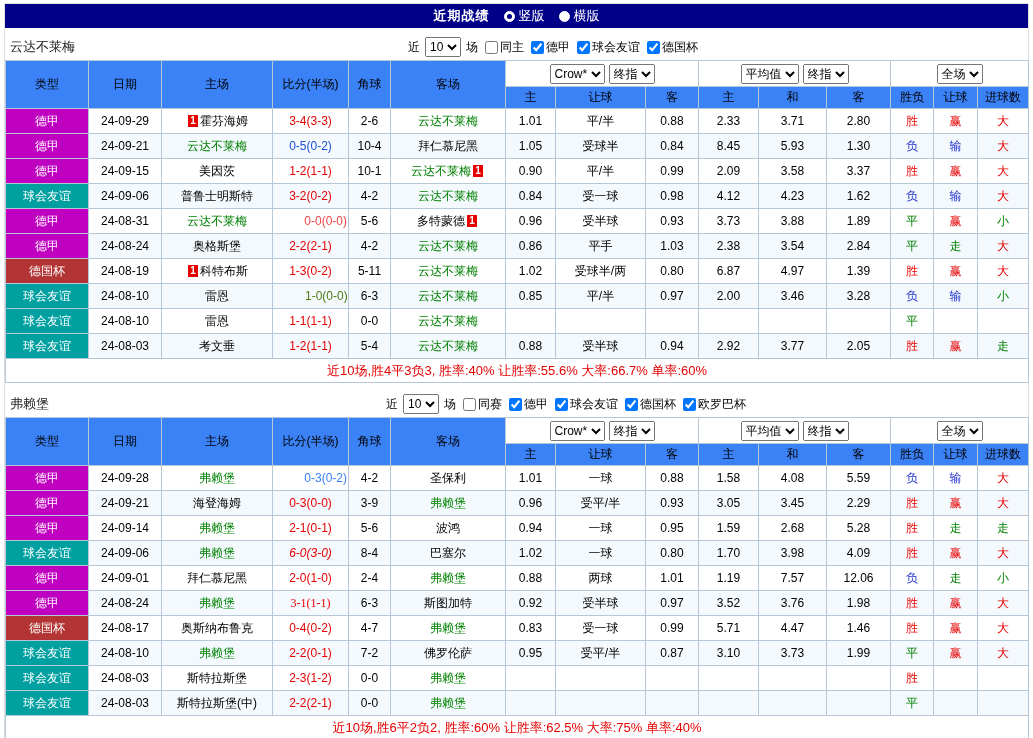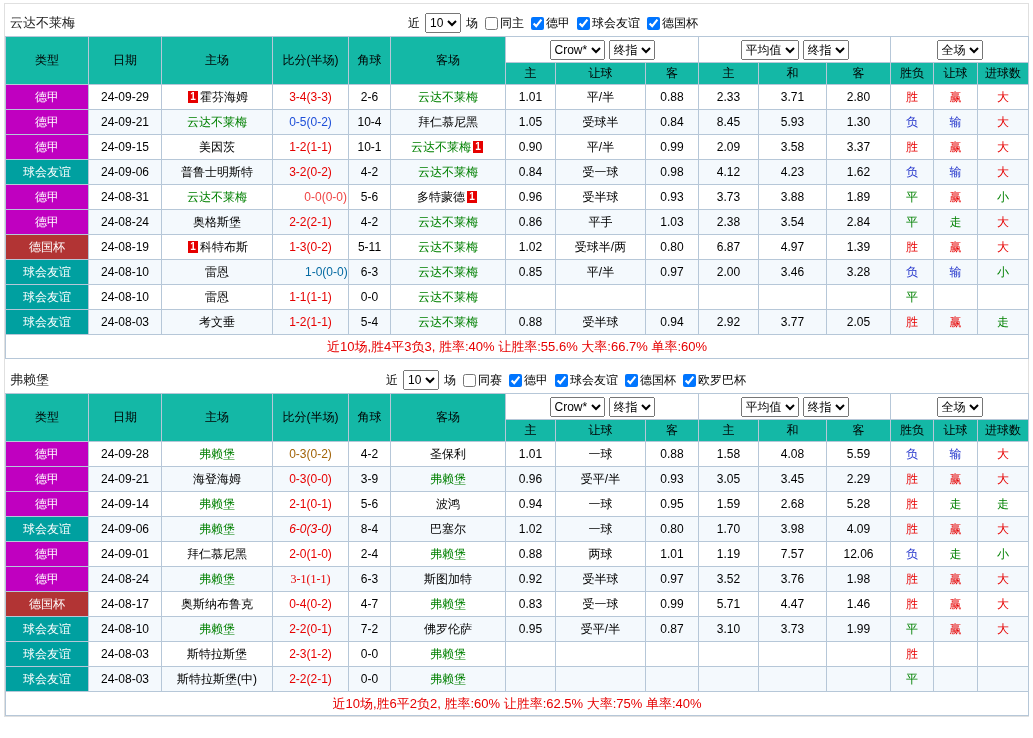--- a/index.html
+++ b/index.html
@@ -21,35 +21,46 @@
   .filter-controls { margin-left: auto; display: inline-flex; align-items: center; gap: 3px;
     font-size: 12px; color:#000; }
   .f1 { margin-right: 330px; }
   .f2 { margin-right: 282px; }
   .cb { display: inline-flex; align-items: center; gap: 2px; cursor: pointer; margin-left: 4px; }
   .cb input { width: 13px; height: 13px; }
   select { font-size: 12px; height: 20px; font-family: inherit; margin: 0 2px; }
   .grid { border-collapse: collapse; width: 100%; table-layout: fixed; font-size: 12px; color:#000; }
   .grid th, .grid td { border: 1px solid #b6c7d8; text-align: center; overflow: hidden;
     white-space: nowrap; padding: 0 1px; }
-  .grid thead th { background: #14b8a6; font-weight: normal; height: 22px; }
+  .grid thead th { background: #3b82f6; font-weight: normal; height: 22px; }
   .grid thead tr:first-child { height: 26px; }
   .grid thead th.sel-cell { background: #fff; }
   .grid tbody td { height: 25px; background:#fff; }
   .grid tbody tr:nth-child(even) td { background: #f4f9fd; }
   .type-cell { color: #fff !important; }
   .badge { display: inline-block; background: #e60000; color: #fff; font-size: 10px;
     line-height: 12px; min-width: 10px; padding: 0 1px; margin: 0 2px; font-weight: bold;
     vertical-align: 1px; }
   .summary td { color: #e60000; font-size: 13px; height: 24px; background:#fff; }
 </style>
 </head>
 <body>
 
 <div class="page">
+  <div class="title-bar" style="background: rgb(0, 0, 137);">
+    <span class="title">近期战绩</span>
+    <label class="radio-opt">
+      <span class="radio checked"></span>
+      <span>竖版</span>
+    </label>
+    <label class="radio-opt">
+      <span class="radio"></span>
+      <span>横版</span>
+    </label>
+  </div>
   <div id="sections">
       <div class="section">
         <div class="filter-row">
           <span class="team-name">云达不莱梅</span>
           <span class="filter-controls f1">
             <span class="flab">近</span>
             <select class="hdr-select"><option>10</option></select>
             <span class="flab">场</span>
             <label class="cb">
               <input type="checkbox" style="">
@@ -228,21 +239,21 @@
               <td>4.97</td>
               <td>1.39</td>
               <td style="color: rgb(230, 0, 0);">胜</td>
               <td style="color: rgb(230, 0, 0);">赢</td>
               <td style="color: rgb(230, 0, 0);">大</td>
             </tr>
             <tr class="match-row">
               <td class="type-cell" style="background: rgb(0, 160, 160);">球会友谊</td>
               <td>24-08-10</td>
               <td class="team-cell"><span>雷恩</span></td>
-              <td class="score" style="color: #0369a1; padding-left: 32px;">1-0(0-0)</td>
+              <td class="score" style="color: #4d7c0f; padding-left: 32px;">1-0(0-0)</td>
               <td>6-3</td>
               <td class="team-cell"><span style="color: rgb(0, 128, 0);">云达不莱梅</span></td>
               <td>0.85</td>
               <td>平/半</td>
               <td>0.97</td>
               <td>2.00</td>
               <td>3.46</td>
               <td>3.28</td>
               <td style="color: rgb(34, 51, 204);">负</td>
               <td style="color: rgb(34, 51, 204);">输</td>
@@ -359,21 +370,21 @@
               <th class="hdr sub">胜负</th>
               <th class="hdr sub">让球</th>
               <th class="hdr sub">进球数</th>
             </tr>
           </thead>
           <tbody>
             <tr class="match-row">
               <td class="type-cell" style="background: rgb(192, 0, 192);">德甲</td>
               <td>24-09-28</td>
               <td class="team-cell"><span style="color: rgb(0, 128, 0);">弗赖堡</span></td>
-              <td class="score" style="color: #a16207;">0-3(0-2)</td>
+              <td class="score" style="color: #3b82f6; text-align: right;">0-3(0-2)</td>
               <td>4-2</td>
               <td class="team-cell"><span>圣保利</span></td>
               <td>1.01</td>
               <td>一球</td>
               <td>0.88</td>
               <td>1.58</td>
               <td>4.08</td>
               <td>5.59</td>
               <td style="color: rgb(34, 51, 204);">负</td>
               <td style="color: rgb(34, 51, 204);">输</td>

